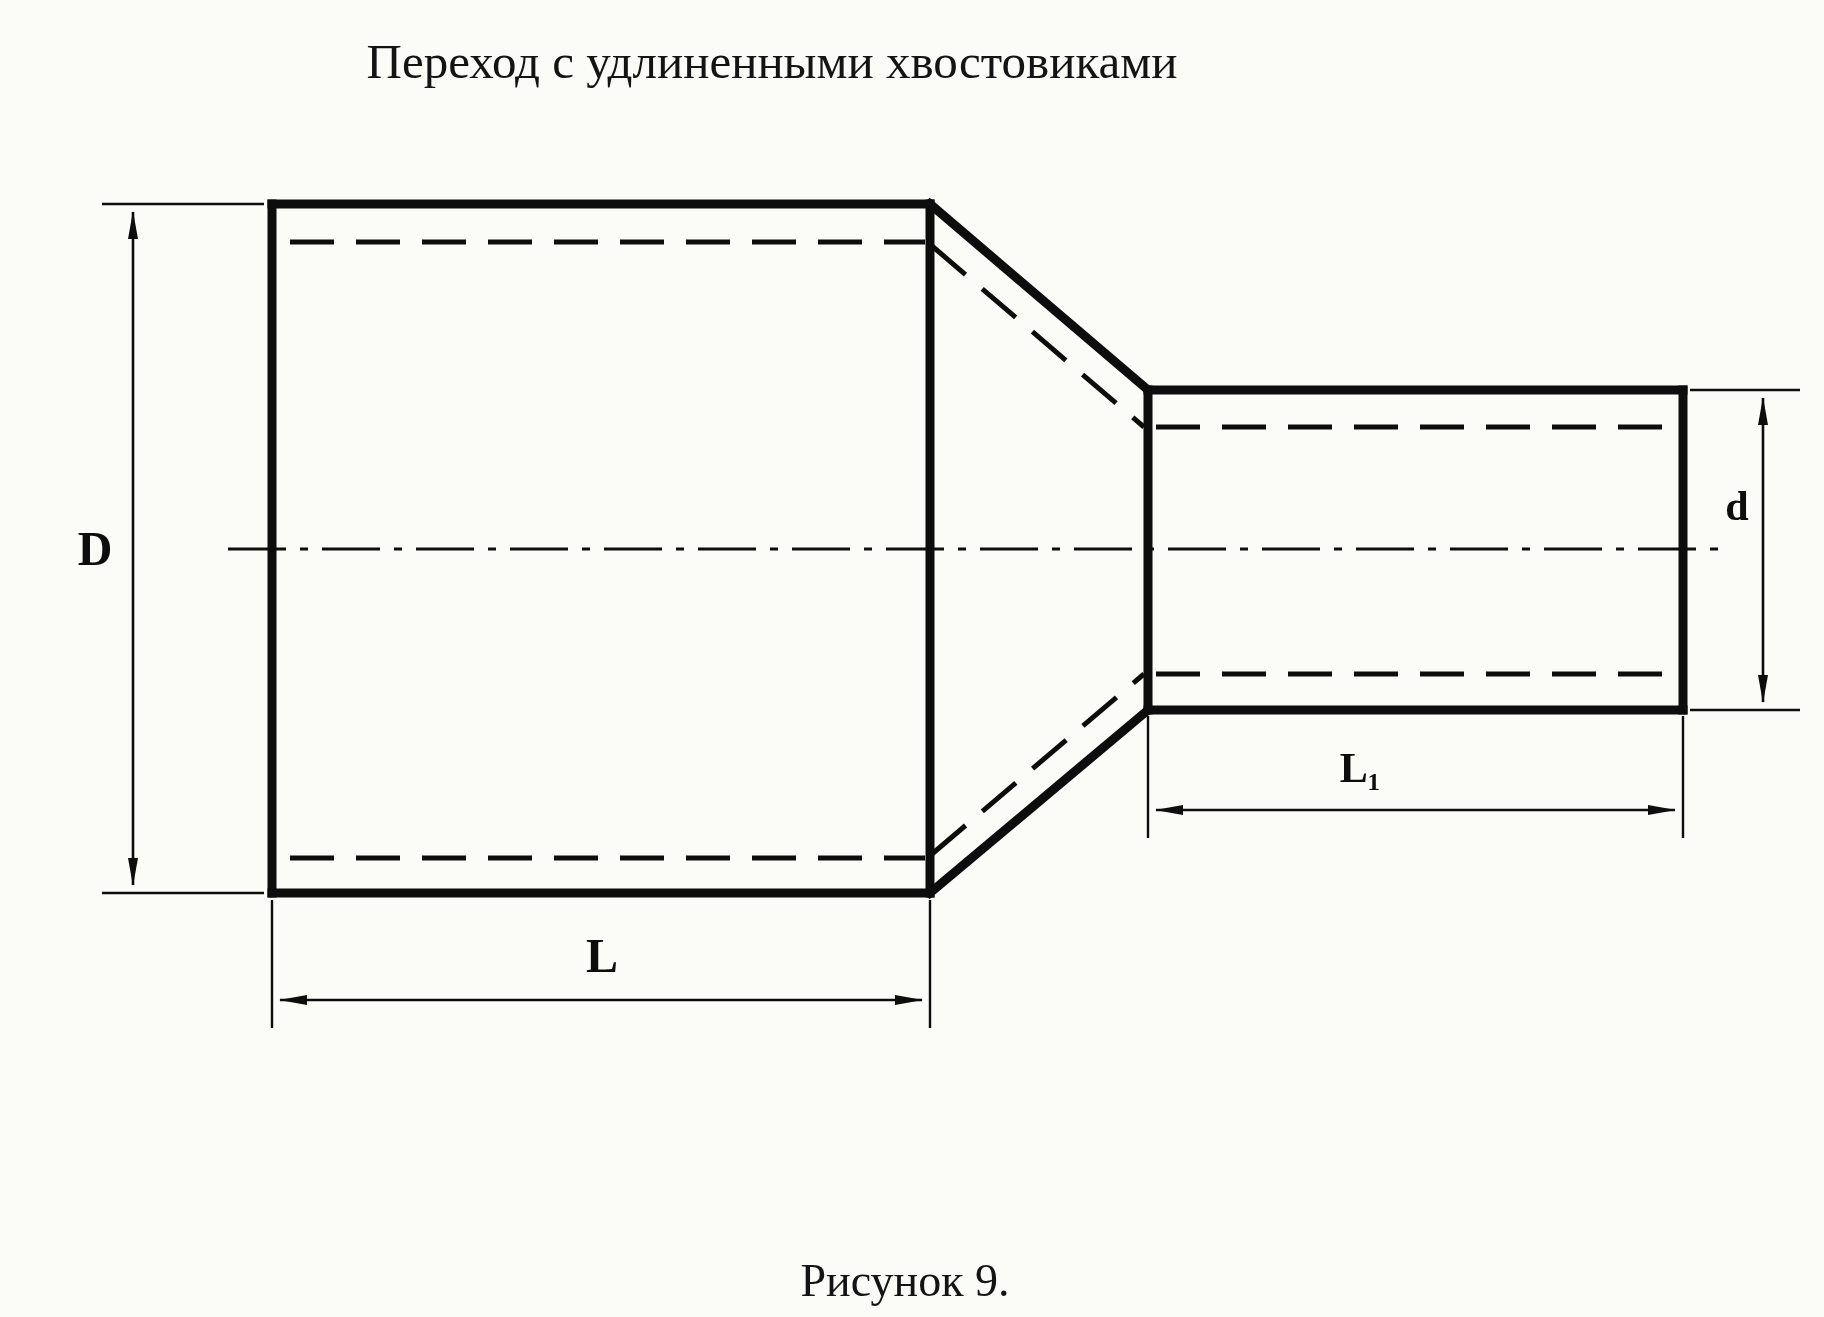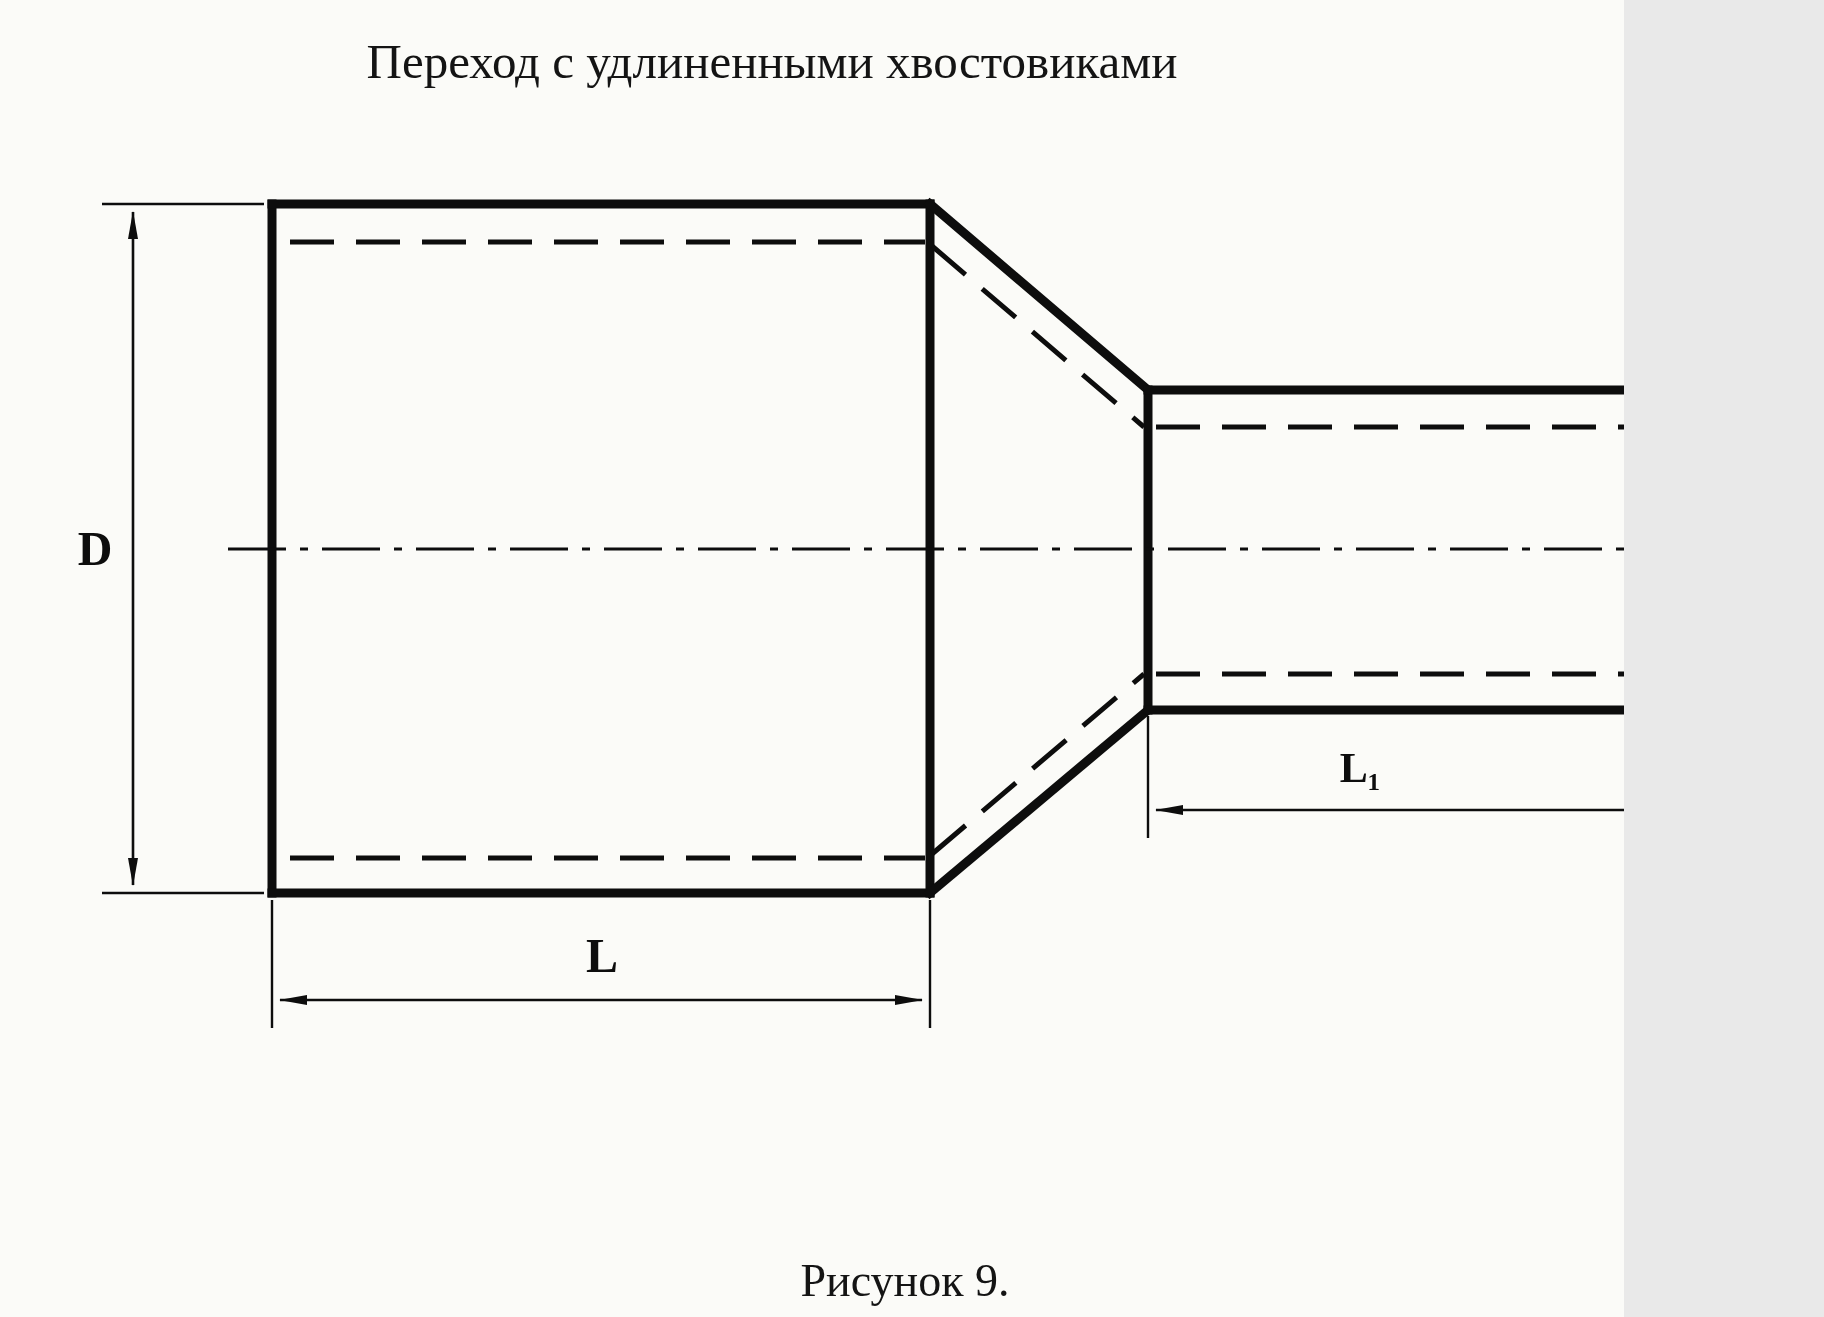--- a/index.html
+++ b/index.html
@@ -2,21 +2,21 @@
 <html><head>
 <meta charset="utf-8">
 <style>
   html, body {
     margin: 0;
     padding: 0;
     background: #e9e9e9;
   }
   .page {
     position: relative;
-    width: 1624px;
+    width: 1824px;
     height: 1317px;
     background: #fbfbf8;
     overflow: hidden;
     font-family: "Liberation Serif", "DejaVu Serif", serif;
   }
   svg { display: block; }
   .ink { stroke: #0d0d0d; fill: none; }
   .outline { stroke-width: 9; stroke-linecap: square; }
   .bore { stroke-width: 5; stroke-dasharray: 44 22; }
   .centerline { stroke-width: 3; stroke-dasharray: 58 14 8 14; }

